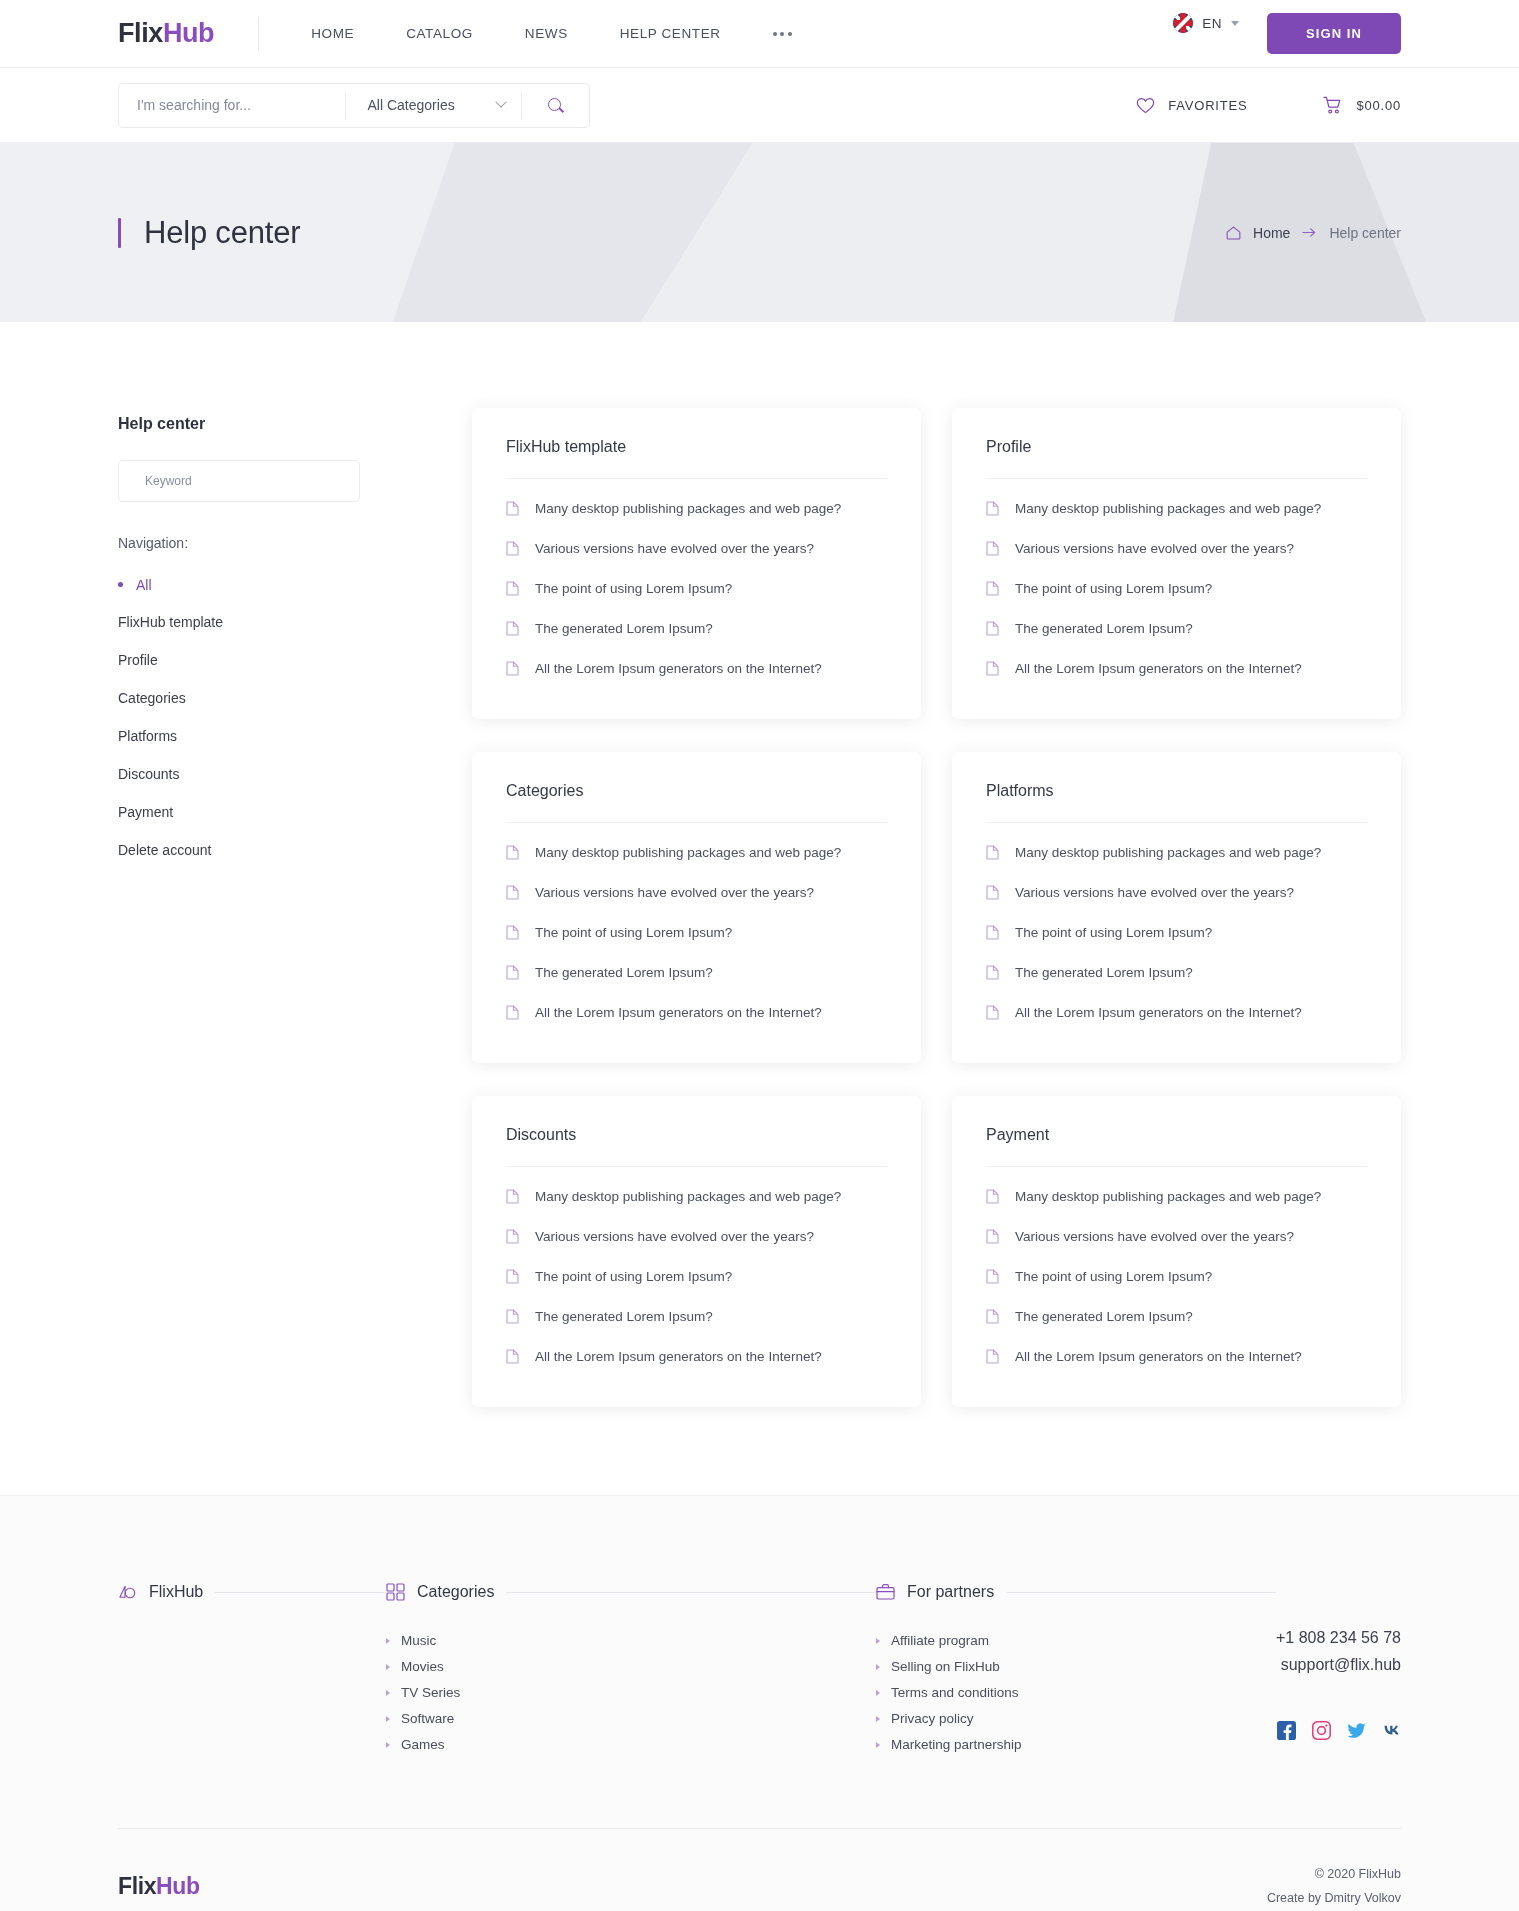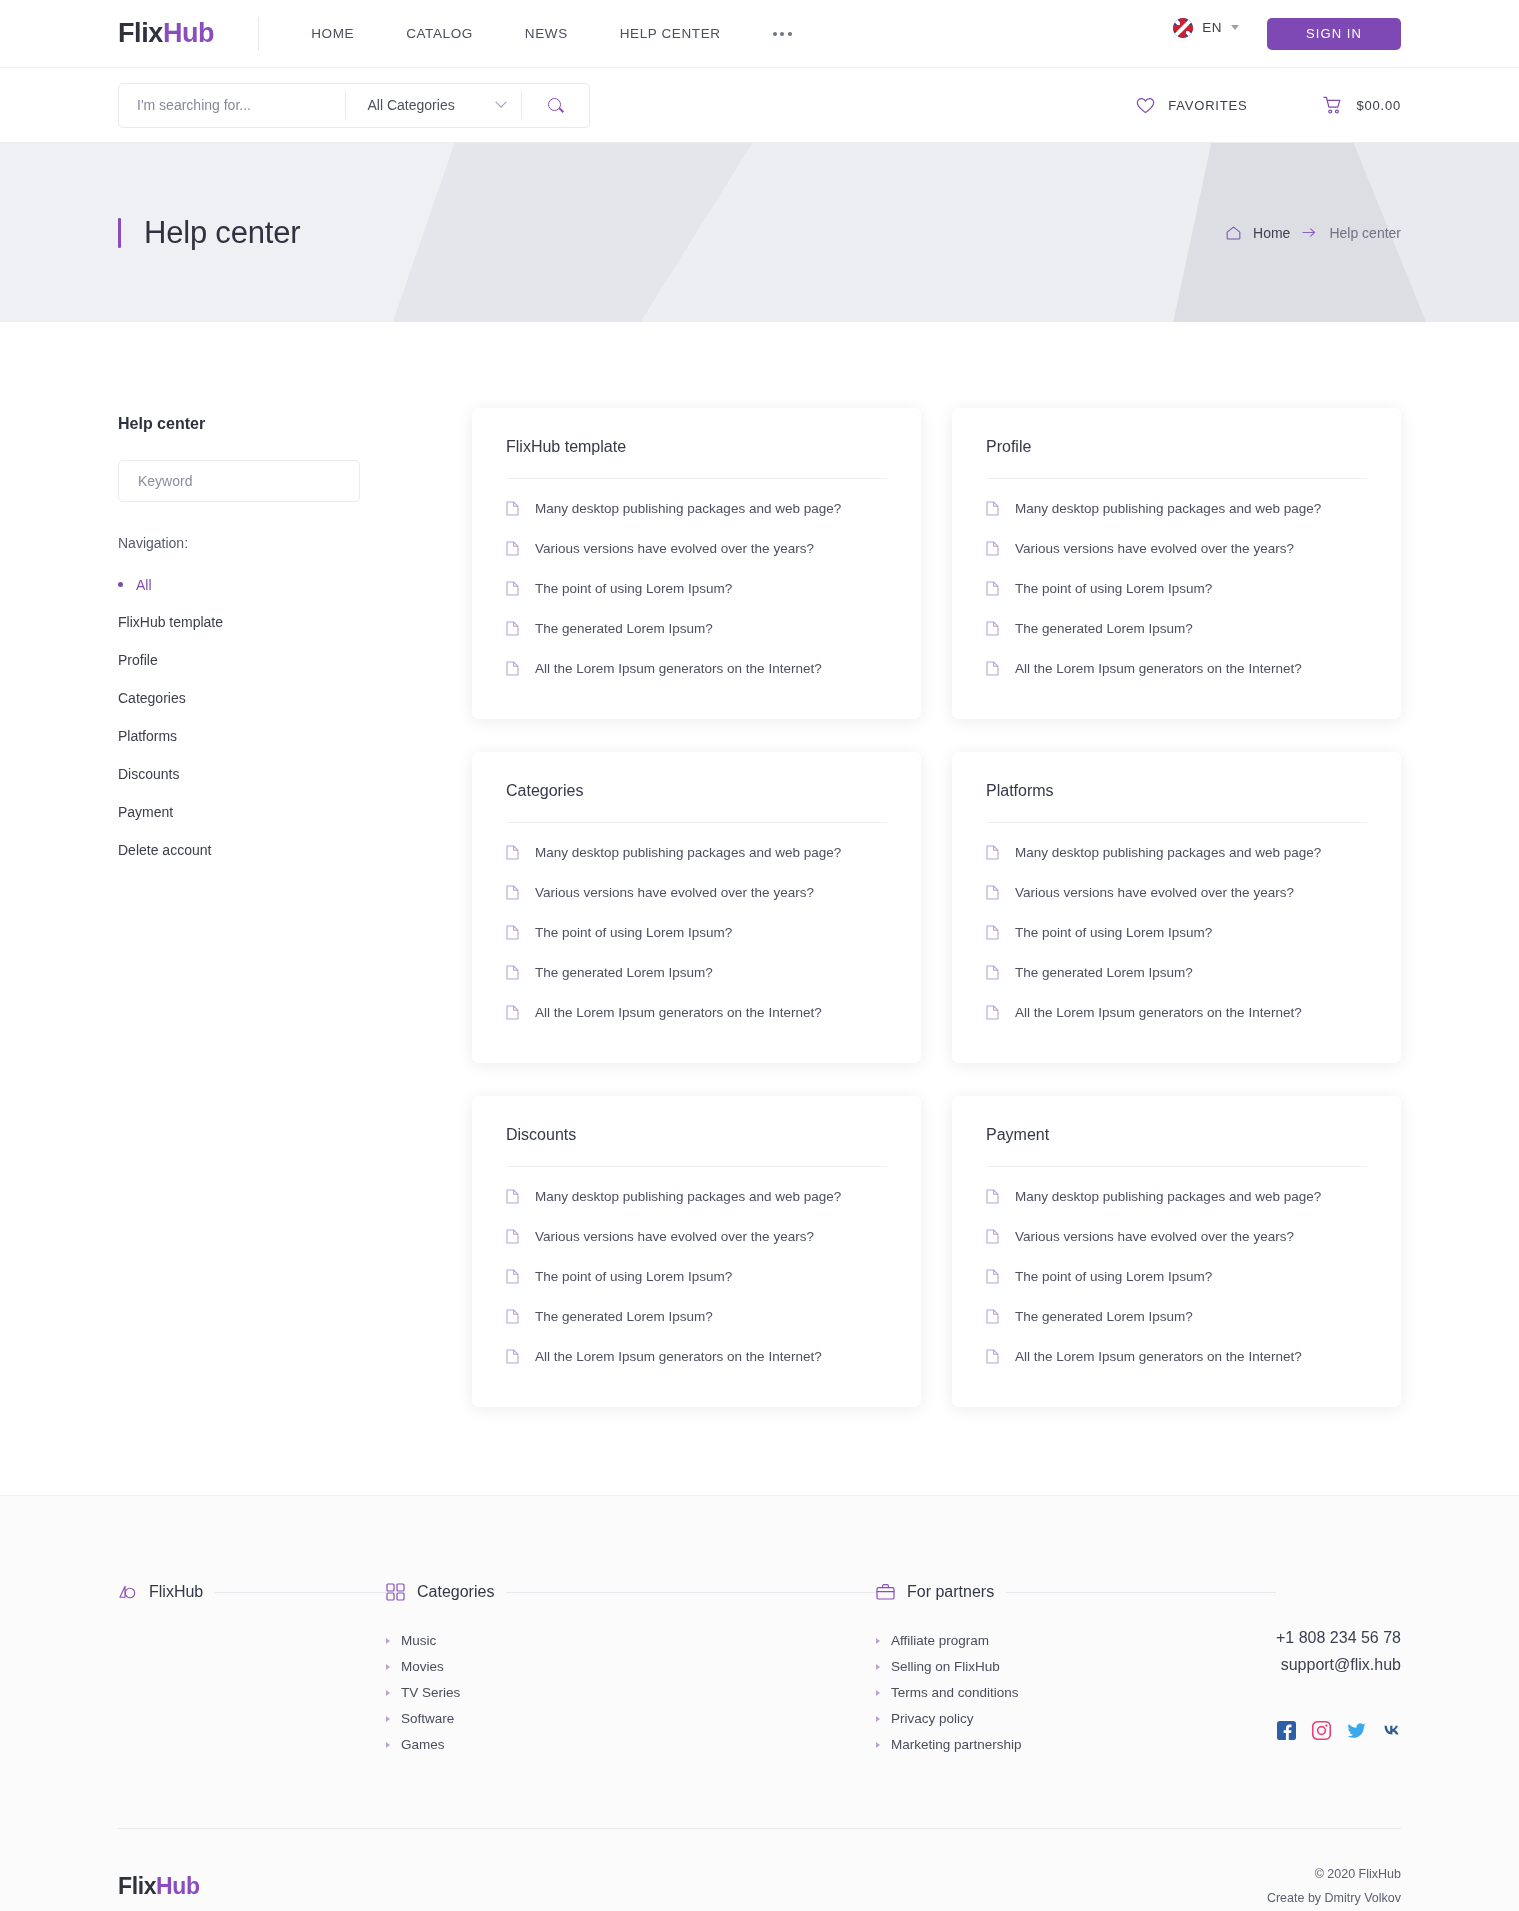--- a/index.html
+++ b/index.html
@@ -72,22 +72,23 @@
            border-top: 5px solid #9b9fab; display: block; }
 
   .signin {
     background: #7e49b5;
     color: #fff;
     border: none;
     border-radius: 5px;
     font-size: 13px;
     letter-spacing: 1.1px;
     font-family: inherit;
-    width: 134px; height: 32px;
+    width: 134px; height: 41px;
     cursor: pointer;
+    font-weight: bold;
   }
 
   
   .searchbar {
     height: 75px;
     display: flex;
     align-items: center;
     padding: 0 118px;
     border-bottom: 1px solid #ecedf1;
     background: #fff;
@@ -166,22 +167,22 @@
   .crumbs .cur { color: #6e7382; }
   .home-i { width: 15px; height: 14px; display: block; }
   .arrow-i { width: 15px; height: 11px; display: block; }
 
   
   .main { display: flex; padding: 86px 118px 0 118px; gap: 0; background: #fff; }
   .sidebar { width: 272px; flex: none; padding-top: 7px; }
   .sidebar h2 { font-size: 16px; font-weight: 700; color: #2f323d; margin-bottom: 27px; }
   .kw {
     width: 242px; height: 42px; border: 1px solid #e8eaef; border-radius: 5px;
-    background: #fff; outline: none; font-family: inherit; font-size: 14px;
-    color: #4a4e5c; padding: 0 19px;
+    background: #fff; outline: none; font-family: inherit; font-size: 12px;
+    color: #4a4e5c; padding: 0 26px;
   }
   .kw::placeholder { color: #8a8e9d; }
   .navlabel { font-size: 14px; color: #585c6a; margin: 33px 0 22px; }
   .navlist { list-style: none; }
   .navlist li { margin-bottom: 20px; }
   .navlist li a {
     font-size: 14px; color: #3b3e4a; text-decoration: none;
     display: inline-flex; align-items: center;
   }
   .navlist li.active a { color: #7b4fb0; }

